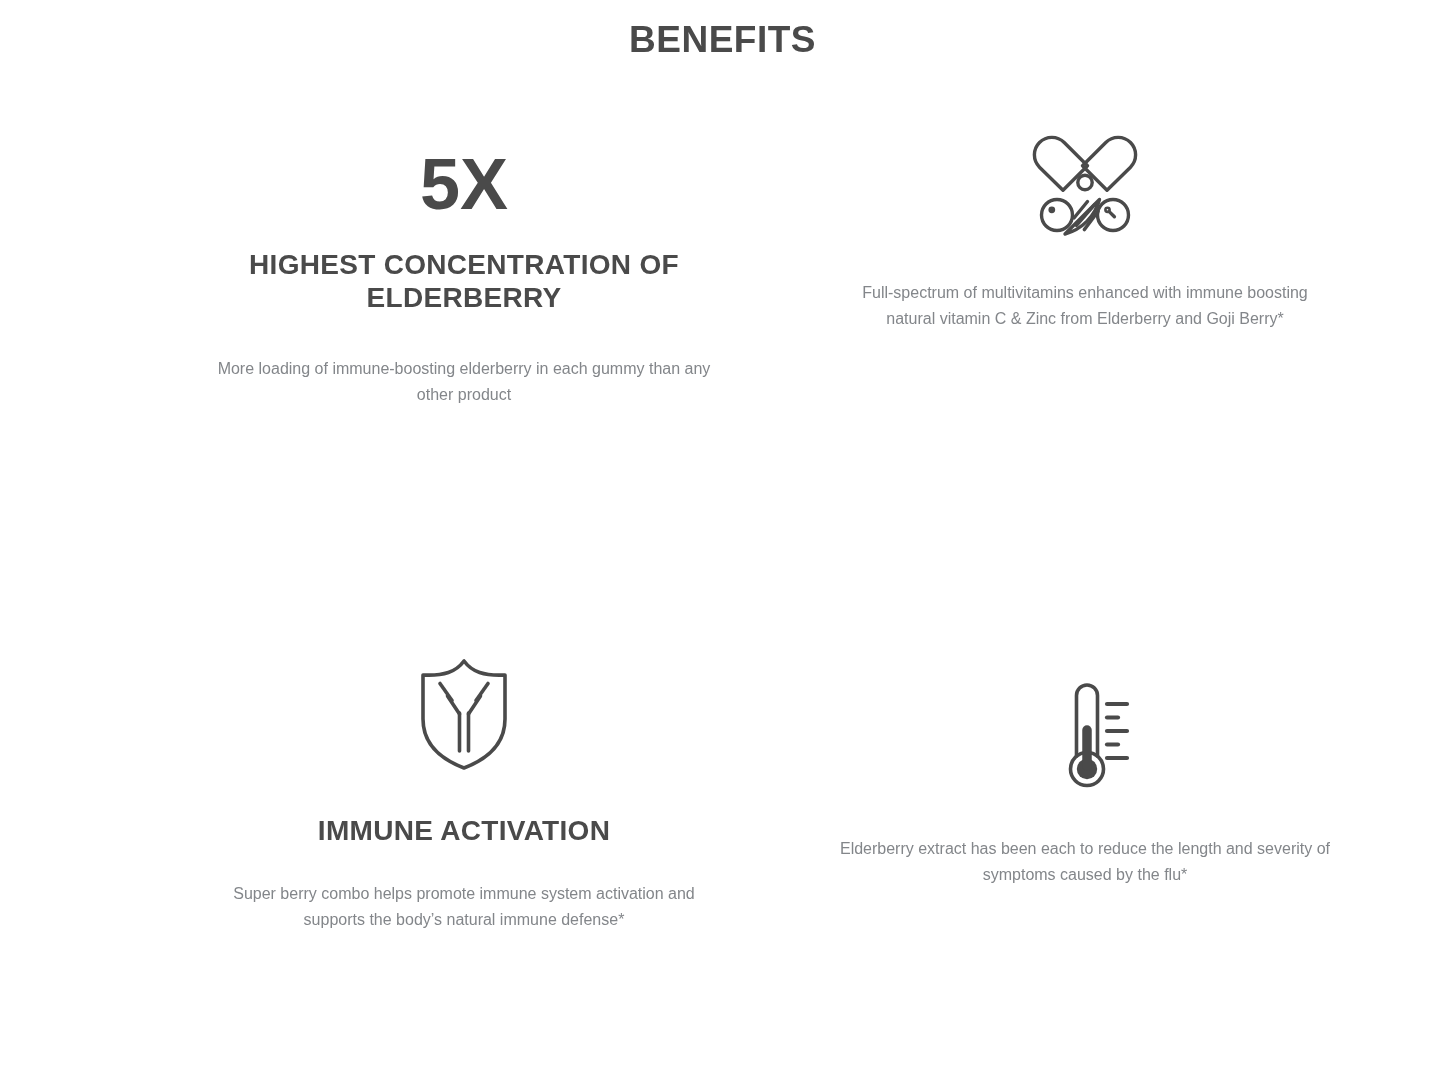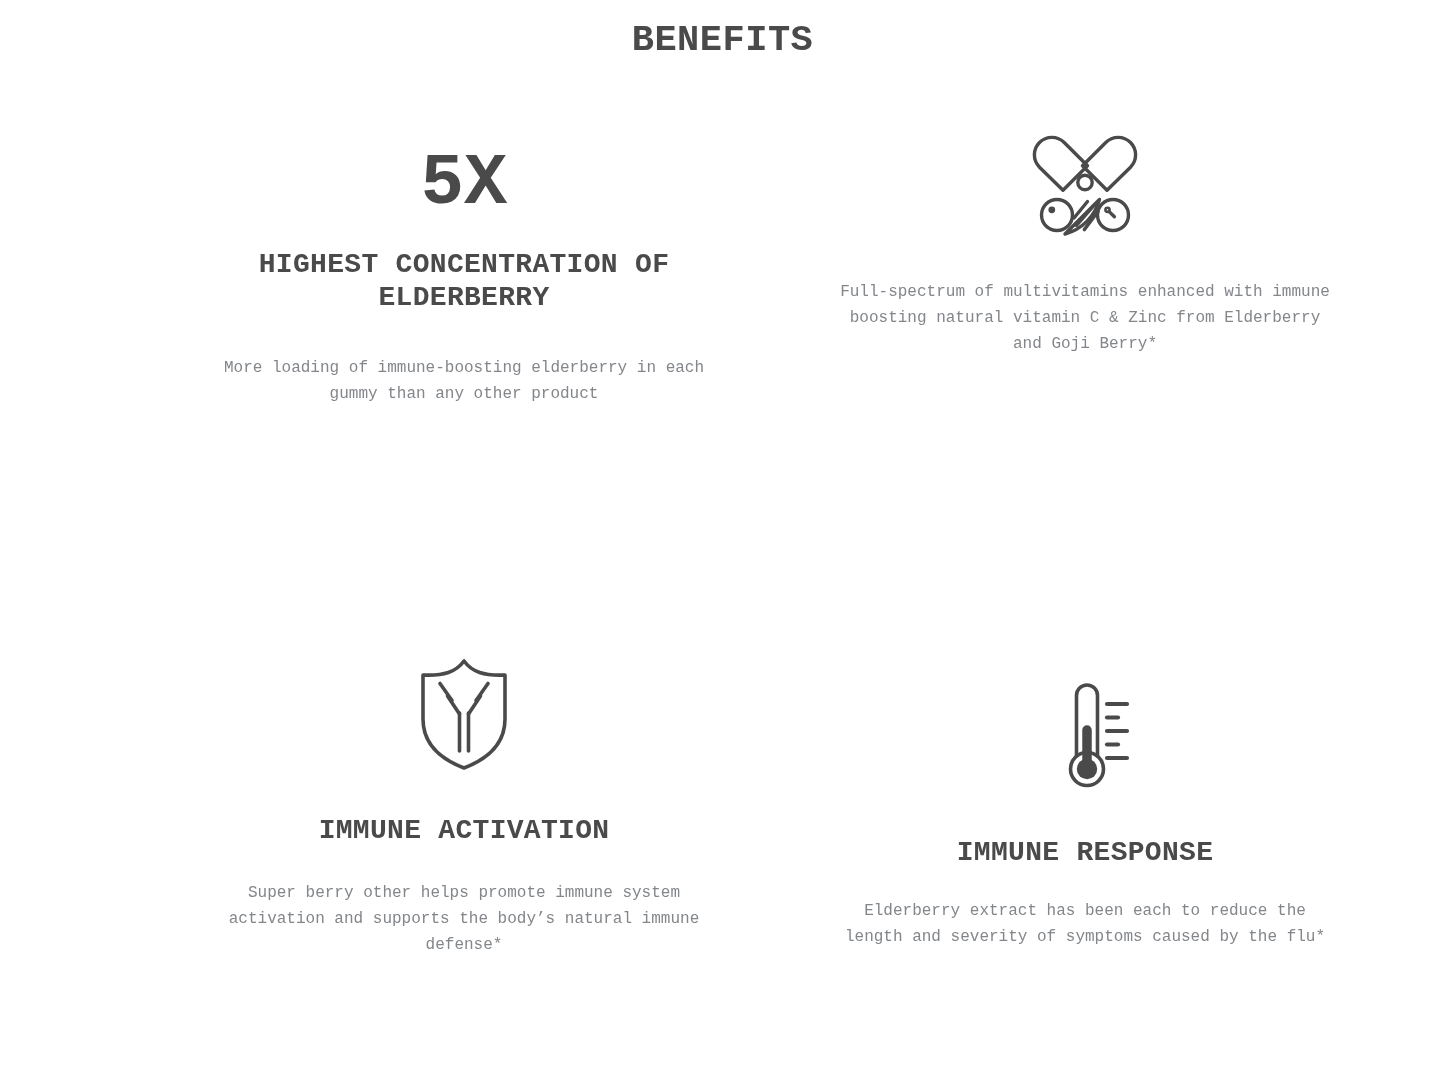--- a/index.html
+++ b/index.html
@@ -15,21 +15,20 @@
     color: #4a4a4a;
     overflow: hidden;
     position: relative;
   }
 
   .page {
     width: 1445px;
     height: 1084px;
     position: relative;
     box-sizing: border-box;
-    font-family: Liberation Mono, monospace;
   }
 
   
   .section-title {
     text-align: center;
     font-size: 37px;
     font-weight: bold;
     letter-spacing: 0.5px;
     color: #4a4a4a;
     margin: 0;
@@ -179,21 +178,21 @@
             <path d="M53.5 57 L53.5 95"></path>
 
             <path d="M44.5 58 L32.5 40"></path>
             <path d="M53.5 58 L65.5 40"></path>
 
             <path d="M37.0 44.5 L25.0 27.5"></path>
             <path d="M61.0 44.5 L73.0 27.5"></path>
           </svg>
         </div>
         <h2 class="card-title">IMMUNE ACTIVATION</h2>
-        <p class="card-body">Super berry other helps promote immune system activation and supports the body’s natural immune defense*</p>
+        <p class="card-body">Super berry combo helps promote immune system activation and supports the body’s natural immune defense*</p>
       </div>
     </div>
 
     <div class="card col-right card-4">
       <div class="card-inner">
         <div class="icon-wrap">
           <svg width="96" height="112" viewBox="0 0 96 112" fill="none" stroke="#4a4a4a" stroke-width="3.6" stroke-linecap="round" stroke-linejoin="round">
 
             <path d="M39.5 78.0 L39.5 17.5 a10.5 10.5 0 0 1 21 0 L60.5 78.0"></path>
 
@@ -203,19 +202,18 @@
 
             <path d="M50 52 L50 88" stroke="#4a4a4a" stroke-width="9.5"></path>
 
             <path d="M70 26.0 L90 26.0" stroke-width="4.2"></path>
             <path d="M70 39.5 L81 39.5" stroke-width="4.2"></path>
             <path d="M70 53.0 L90 53.0" stroke-width="4.2"></path>
             <path d="M70 66.5 L81 66.5" stroke-width="4.2"></path>
             <path d="M70 80.0 L90 80.0" stroke-width="4.2"></path>
           </svg>
         </div>
-        <h2 class="card-title">IMMUNE RESPONSE</h2>
         <p class="card-body">Elderberry extract has been each to reduce the length and severity of symptoms caused by the flu*</p>
       </div>
     </div>
 
   </div>
 </div>
 
 </body></html>

